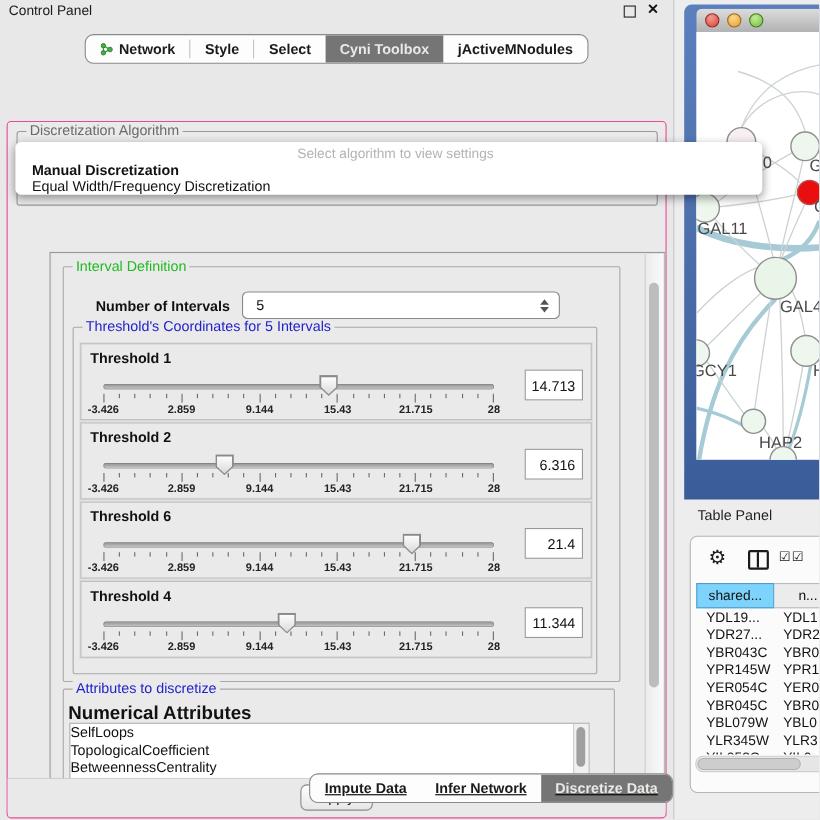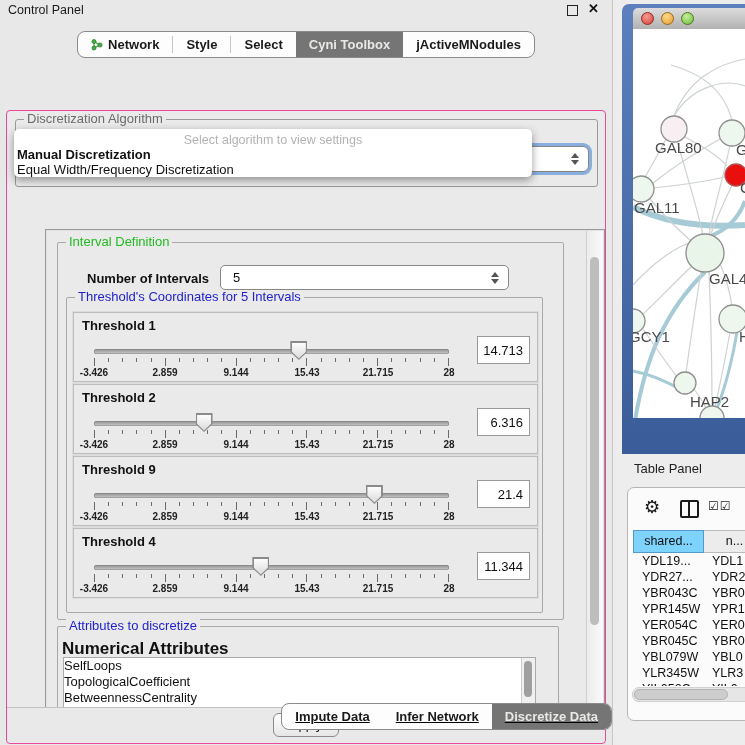--- a/index.html
+++ b/index.html
@@ -29,21 +29,21 @@
   .gt-green{color:#22bb22;}
   .gt-blue{color:#2222cc;}
 
   .algo-group{position:absolute;left:8px;top:8px;width:581px;height:66px;border:1px solid #999;border-radius:3px;}
   .algo-combo{position:absolute;left:8px;top:26px;right:8px;height:24px;background:#fff;border:1px solid #888;border-radius:6px;box-shadow:0 0 0 3px rgba(112,160,220,.8);z-index:1;}
 
   .combo-arrows{position:absolute;right:9px;top:50%;transform:translateY(-50%);width:8px;height:12px;}
   .combo-arrows .up{position:absolute;top:0;left:0;width:0;height:0;border-left:4px solid transparent;border-right:4px solid transparent;border-bottom:5px solid #555;}
   .combo-arrows .dn{position:absolute;bottom:0;left:0;width:0;height:0;border-left:4px solid transparent;border-right:4px solid transparent;border-top:5px solid #555;}
 
-  .popup{position:absolute;left:7px;top:18px;width:518px;height:48px;background:#fff;border-radius:5px;box-shadow:0 3px 9px rgba(0,0,0,.4);z-index:6;}
+  .popup{position:absolute;left:7px;top:18px;width:667px;height:48px;background:#fff;border-radius:5px;box-shadow:0 3px 9px rgba(0,0,0,.4);z-index:6;padding-left:12px;}
   .popup-ph{text-align:center;font-size:12.5px;color:#b3b3b3;padding-top:4px;}
   .popup-item{font-size:13px;color:#111;padding-left:3px;line-height:15px;}
   .popup-item.bold{font-weight:bold;}
 
   .tabledata-group{position:absolute;left:14px;top:70px;width:570px;height:44px;border:1px solid #999;border-radius:3px;}
   .td-combo{position:absolute;left:8px;top:14px;right:8px;height:23px;background:#fff;border:1px solid #888;border-radius:5px;}
   .td-combo .cval{position:absolute;left:10px;top:4px;font-size:13px;color:#111;}
 
   .scrollpanel{position:absolute;left:38px;top:118px;width:558px;height:478px;border:1px solid #999;box-shadow:inset 0 0 0 1px #e2e2e2;background:#eaeaea;overflow:hidden;}
   .scroll-content{position:absolute;left:0;top:0;right:18px;bottom:0;overflow:hidden;}
@@ -277,21 +277,21 @@
                         <span style="left: 20%;">2.859</span>
                         <span style="left: 40%;">9.144</span>
                         <span style="left: 60%;">15.43</span>
                         <span style="left: 80%;">21.715</span>
                         <span style="left: 100%;">28</span>
                       </div>
                     </div>
                     <div class="valuebox">6.316</div>
                   </div>
                   <div class="thr-panel" style="top: 158px;">
-                    <div class="thr-title">Threshold 9</div>
+                    <div class="thr-title">Threshold 6</div>
                     <div class="slider-area">
                       <div class="track"></div>
                       <div class="thumb-o" style="left: calc(79% - 8.5px);">
                         <div class="thumb-i"></div>
                       </div>
                       <div class="ticks">
                         <div class="tick major"></div>
                         <div class="tick"></div>
                         <div class="tick"></div>
                         <div class="tick"></div>

